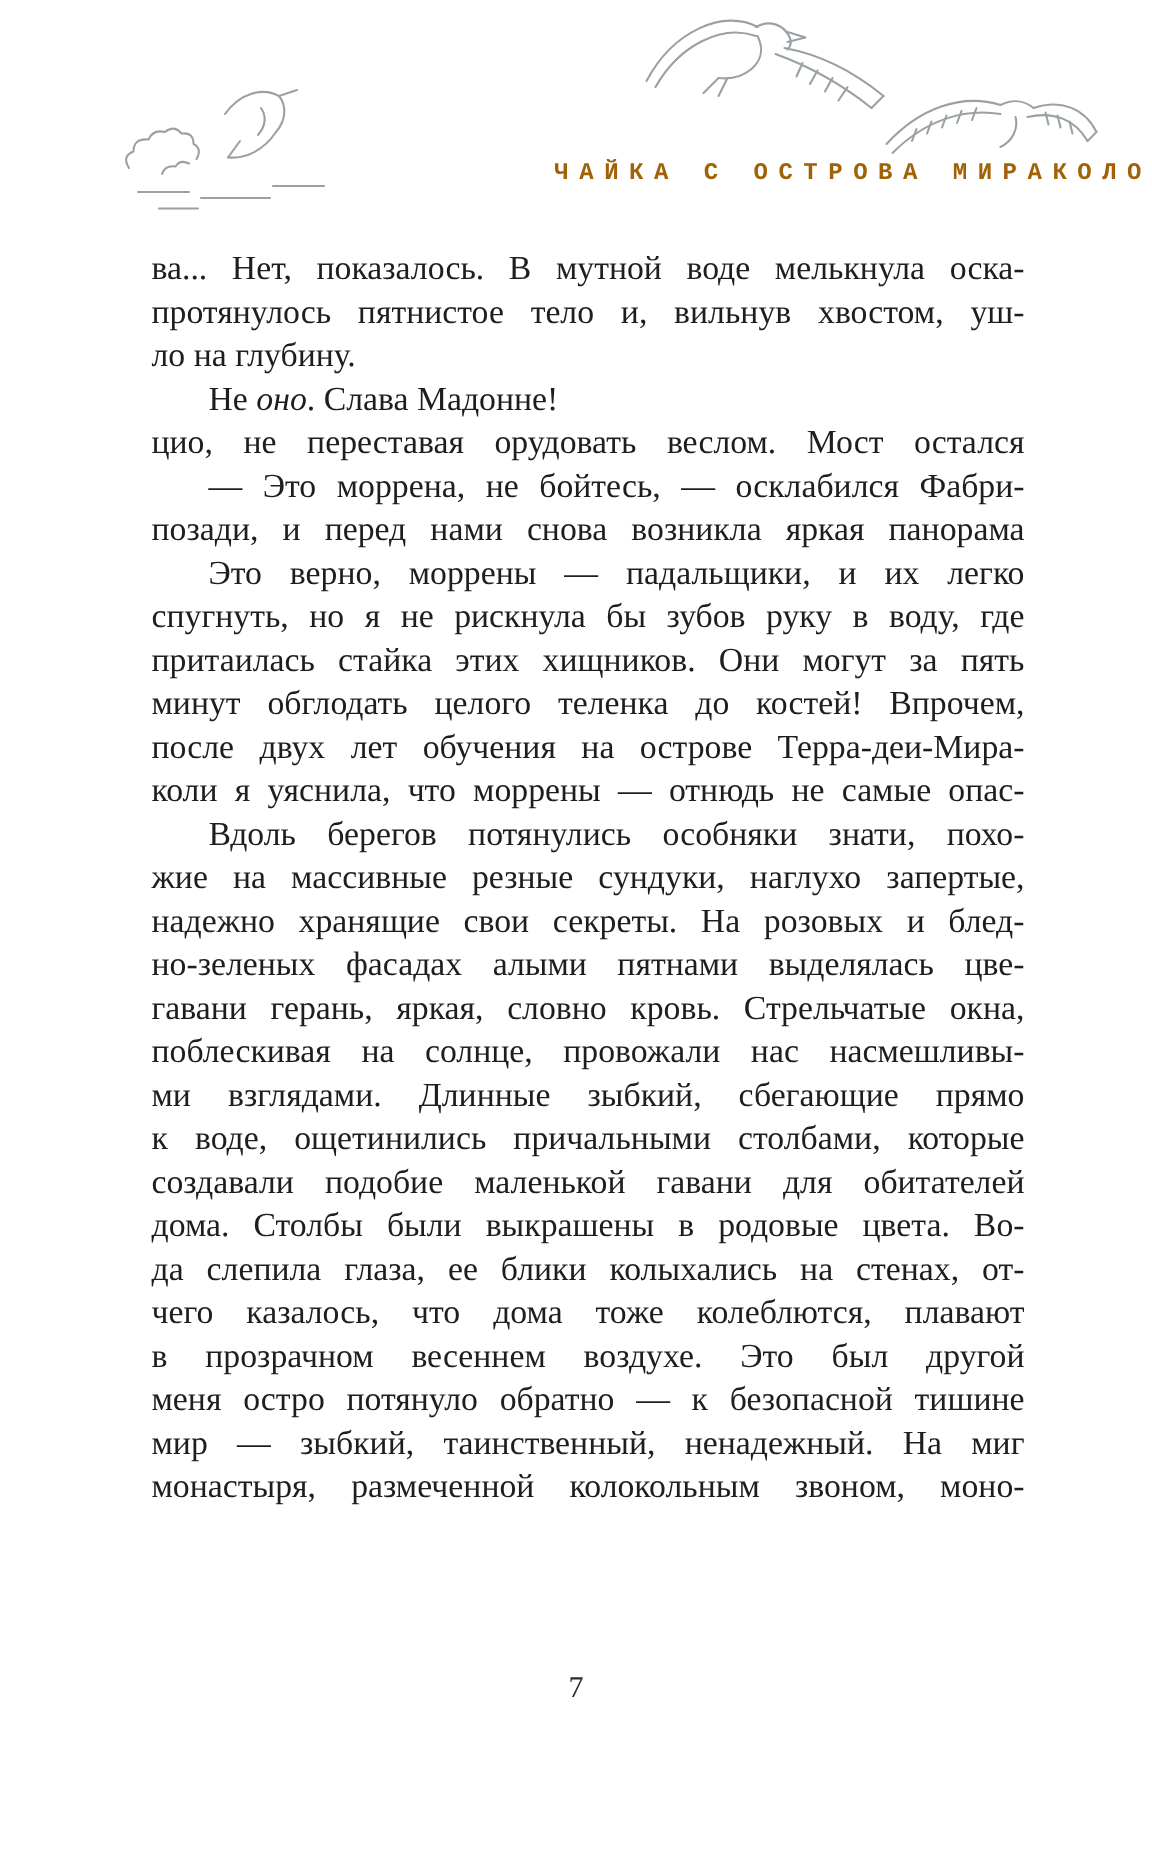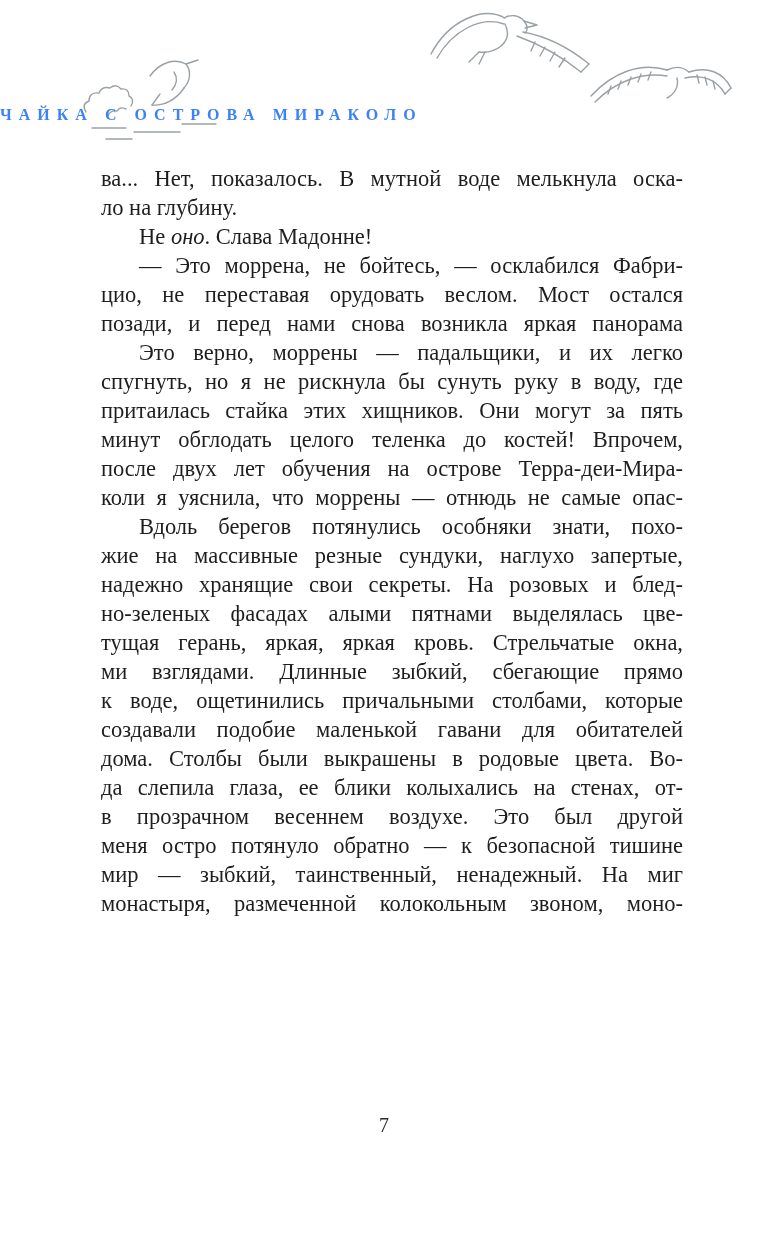--- a/index.html
+++ b/index.html
@@ -34,26 +34,26 @@
       stroke-linejoin: round;
     }
     .seagull-top   { left: 405px; top: 2px;  width: 190px; height: 92px; }
     .seagull-left  { left: 78px;  top: 50px; width: 155px; height: 100px; }
     .seagull-right { left: 585px; top: 48px; width: 150px; height: 78px; }
     .header-title {
       position: absolute;
       top: 106px;
       left: 0;
       width: 100%;
-      text-align: left;
-      font-family: Liberation Serif, serif;
+      text-align: right;
+      font-family: Liberation Mono, monospace;
       font-size: 16px;
       font-weight: bold;
       letter-spacing: 7px;
-      color: #3b82f6;
+      color: #a16207;
       white-space: nowrap;
     }
     
     .body-text {
       padding: 12px 85px 0 85px;
     }
     .line {
       font-size: 22.5px;
       line-height: 29px;
       text-align: left;
@@ -130,41 +130,44 @@
         <path d="M92,30 C94,38 90,46 82,50"></path>
       </svg>
     </div>
 
     <div class="header-title">ЧАЙКА С ОСТРОВА МИРАКОЛО</div>
   </header>
 
   <main class="body-text">
 
   <div class="line just"><span>ва... Нет, показалось. В мутной воде мелькнула оска-</span></div>
+      <div class="line just"><span>протянулось пятнистое тело и, вильнув хвостом, уш-</span></div>
       <div class="line"><span>ло на глубину.</span></div>
       <div class="line indent"><span>Не </span><span class="ital">оно</span><span>. Слава Мадонне!</span></div>
+      <div class="line just"><span>цио, не переставая орудовать веслом. Мост остался</span></div>
       <div class="line indent just"><span>— Это моррена, не бойтесь, — осклабился Фабри-</span></div>
-      <div class="line just"><span>цио, не переставая орудовать веслом. Мост остался</span></div>
       <div class="line just"><span>позади, и перед нами снова возникла яркая панорама</span></div>
       <div class="line indent just"><span>Это верно, моррены — падальщики, и их легко</span></div>
-      <div class="line just"><span>спугнуть, но я не рискнула бы сунуть руку в воду, где</span></div>
+      <div class="line just"><span>спугнуть, но я не рискнула бы зубов руку в воду, где</span></div>
       <div class="line just"><span>притаилась стайка этих хищников. Они могут за пять</span></div>
       <div class="line just"><span>минут обглодать целого теленка до костей! Впрочем,</span></div>
       <div class="line just"><span>после двух лет обучения на острове Терра-деи-Мира-</span></div>
       <div class="line just"><span>коли я уяснила, что моррены — отнюдь не самые опас-</span></div>
       <div class="line indent just"><span>Вдоль берегов потянулись особняки знати, похо-</span></div>
       <div class="line just"><span>жие на массивные резные сундуки, наглухо запертые,</span></div>
       <div class="line just"><span>надежно хранящие свои секреты. На розовых и блед-</span></div>
       <div class="line just"><span>но-зеленых фасадах алыми пятнами выделялась цве-</span></div>
-      <div class="line just"><span>тущая герань, яркая, яркая кровь. Стрельчатые окна,</span></div>
+      <div class="line just"><span>гавани герань, яркая, словно кровь. Стрельчатые окна,</span></div>
+      <div class="line just"><span>поблескивая на солнце, провожали нас насмешливы-</span></div>
       <div class="line just"><span>ми взглядами. Длинные зыбкий, сбегающие прямо</span></div>
       <div class="line just"><span>к воде, ощетинились причальными столбами, которые</span></div>
       <div class="line just"><span>создавали подобие маленькой гавани для обитателей</span></div>
       <div class="line just"><span>дома. Столбы были выкрашены в родовые цвета. Во-</span></div>
       <div class="line just"><span>да слепила глаза, ее блики колыхались на стенах, от-</span></div>
+      <div class="line just"><span>чего казалось, что дома тоже колеблются, плавают</span></div>
       <div class="line just"><span>в прозрачном весеннем воздухе. Это был другой</span></div>
       <div class="line just"><span>меня остро потянуло обратно — к безопасной тишине</span></div>
       <div class="line just"><span>мир — зыбкий, таинственный, ненадежный. На миг</span></div>
       <div class="line just"><span>монастыря, размеченной колокольным звоном, моно-</span></div>
     </main>
 
   <div class="page-number">7</div>
 
 </div>
 

